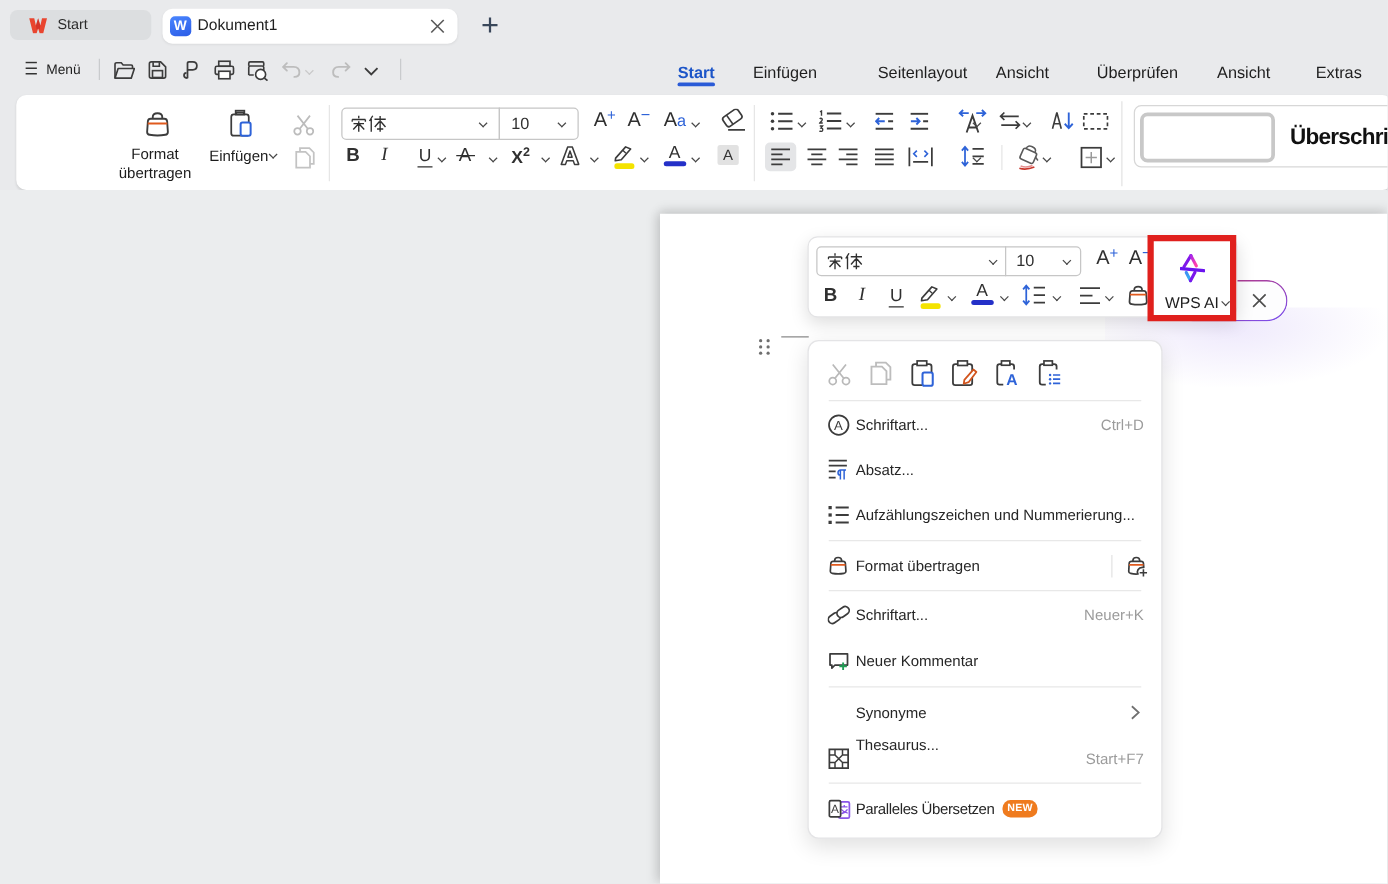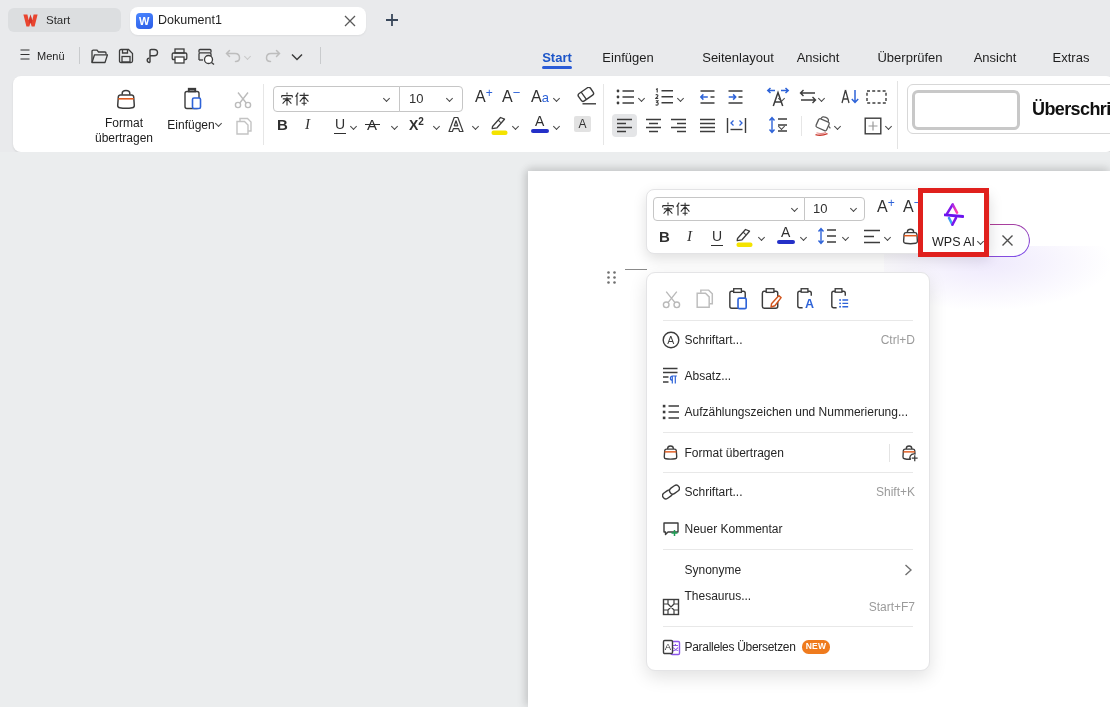--- a/index.html
+++ b/index.html
@@ -442,21 +442,21 @@
       <path d="M16.3 12.5 V19 M13 15.7 H19.5" stroke="#3c3c3c" stroke-width="1.4"></path>
     </svg>
     <div class="msep" style="top:199px"></div>
     <svg class="ico" style="left:15px;top:210px" width="18" height="18" viewBox="0 0 18 18">
       <g transform="rotate(-35 9 9)">
       <rect x="-0.5" y="5.8" width="10.5" height="6.4" rx="3.2" fill="none" stroke="#3c3c3c" stroke-width="1.4"></rect>
       <rect x="8" y="5.8" width="10.5" height="6.4" rx="3.2" fill="#fff" stroke="#3c3c3c" stroke-width="1.4"></rect>
       </g>
     </svg>
     <div class="mi-label" style="top:212px">Schriftart...</div>
-    <div class="mi-short" style="top:212px">Shift+K</div>
+    <div class="mi-short" style="top:212px">Neuer+K</div>
     <svg class="ico" style="left:15px;top:247px" width="18" height="18" viewBox="0 0 18 18">
       <path d="M2 3 H16 V12 H6 L3.5 14.5 L3.5 12 L2 12 Z" fill="none" stroke="#3c3c3c" stroke-width="1.4" stroke-linejoin="round"></path>
       <path d="M12.5 10 V16 M9.5 13 H15.5" stroke="#1f9d55" stroke-width="1.5"></path>
     </svg>
     <div class="mi-label" style="top:249px">Neuer Kommentar</div>
     <div class="msep" style="top:276px"></div>
     <div class="mi-label" style="top:290px">Synonyme</div>
     <svg class="ico" style="left:257px;top:291px" width="8" height="12" viewBox="0 0 8 12">
       <path d="M1.5 1 L7 6 L1.5 11" stroke="#6f6f6f" stroke-width="1.4" fill="none"></path>
     </svg>

